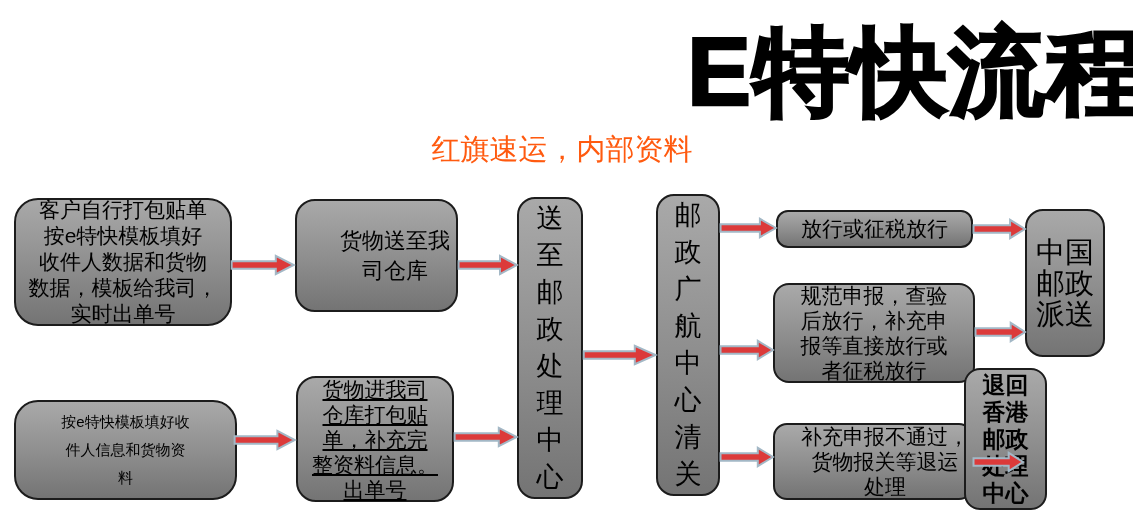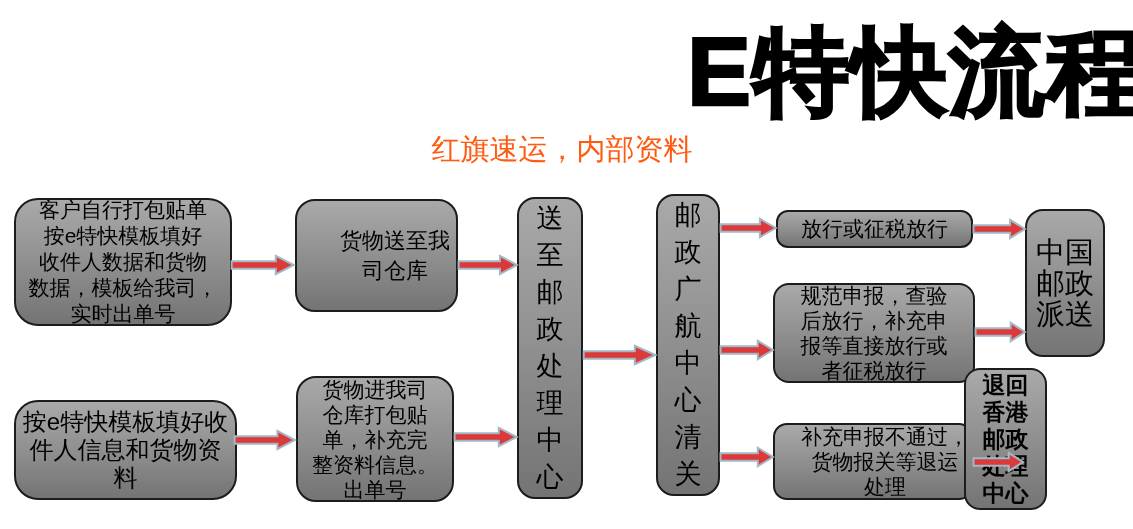--- a/index.html
+++ b/index.html
@@ -61,27 +61,27 @@
 <div class="stage">
 
   <h1 class="title">E特快流程</h1>
   <div class="subtitle">红旗速运，内部资料</div>
 
   <div class="node" style="left:14px; top:198px; width:218px; height:128px; font-size:21px; line-height:26px; border-radius:24px;">客户自行打包贴单
 按e特快模板填好
 收件人数据和货物
 数据，模板给我司，
 实时出单号</div>
-  <div class="node" style="left:14px; top:400px; width:223px; height:100px; font-size:24px; line-height:28px; border-radius:24px;">按e特快模板填好收
+  <div class="node" style="left:14px; top:400px; width:223px; height:100px; font-size:15px; line-height:28px; border-radius:24px;">按e特快模板填好收
 件人信息和货物资
 料</div>
 
   <div class="node" style="left:295px; top:199px; width:163px; height:113px; font-size:22px; line-height:30px; border-radius:20px;padding-left:37px;">货物送至我
 司仓库</div>
-  <div class="node" style="left:296px; top:376px; width:158px; height:126px; font-size:21px; line-height:25px; border-radius:20px;">货物进我司
+  <div class="node" style="left:296px; top:376px; width:158px; height:126px; font-size:21px; line-height:25px; border-radius:20px;text-decoration:underline;">货物进我司
 仓库打包贴
 单，补充完
 整资料信息。
 出单号</div>
 
   <div class="node" style="left:517px; top:197px; width:66px; height:302px; font-size:27px; line-height:37px; border-radius:18px;">送
 至
 邮
 政
 处

